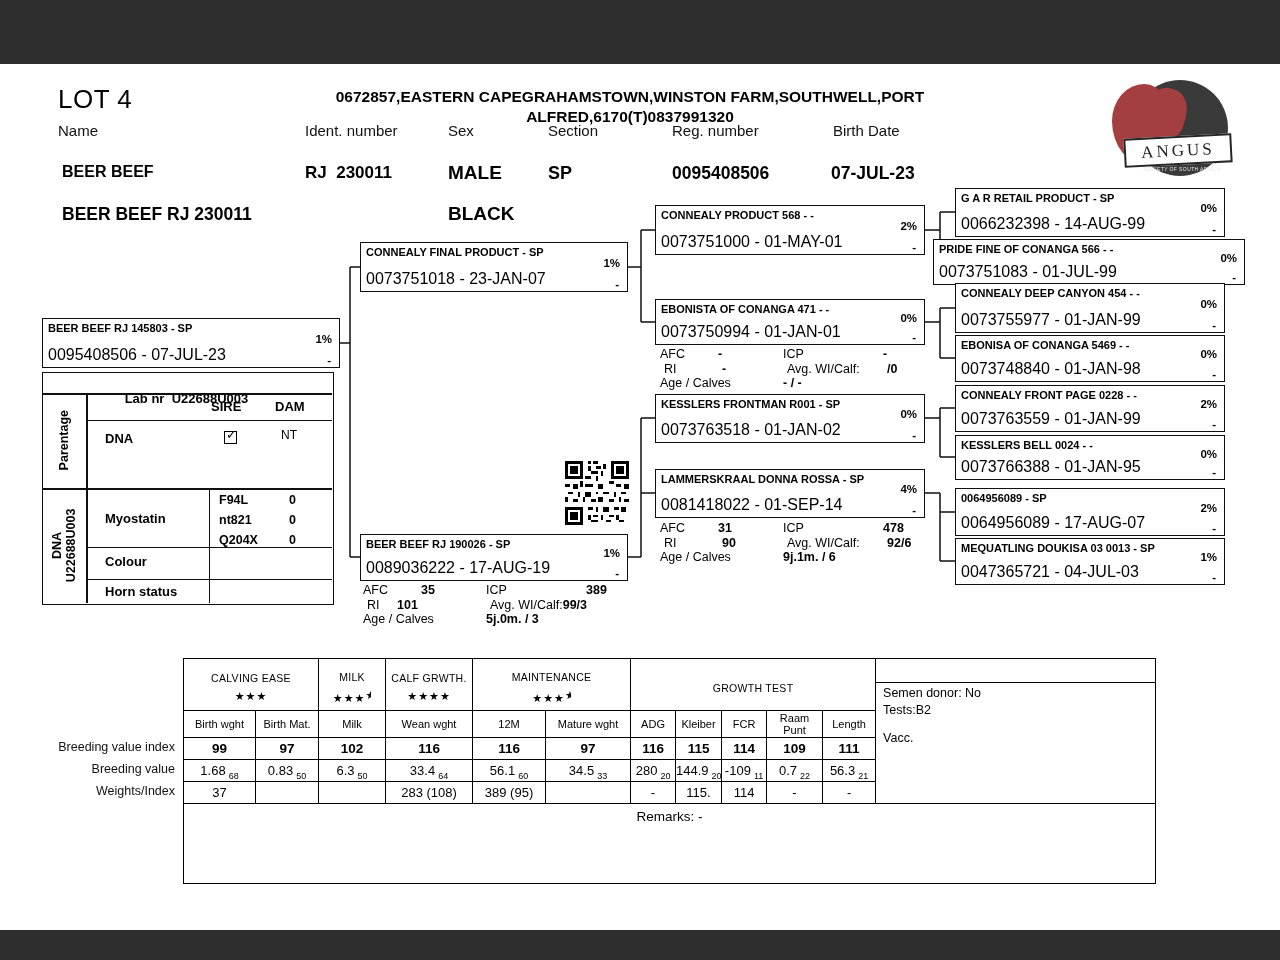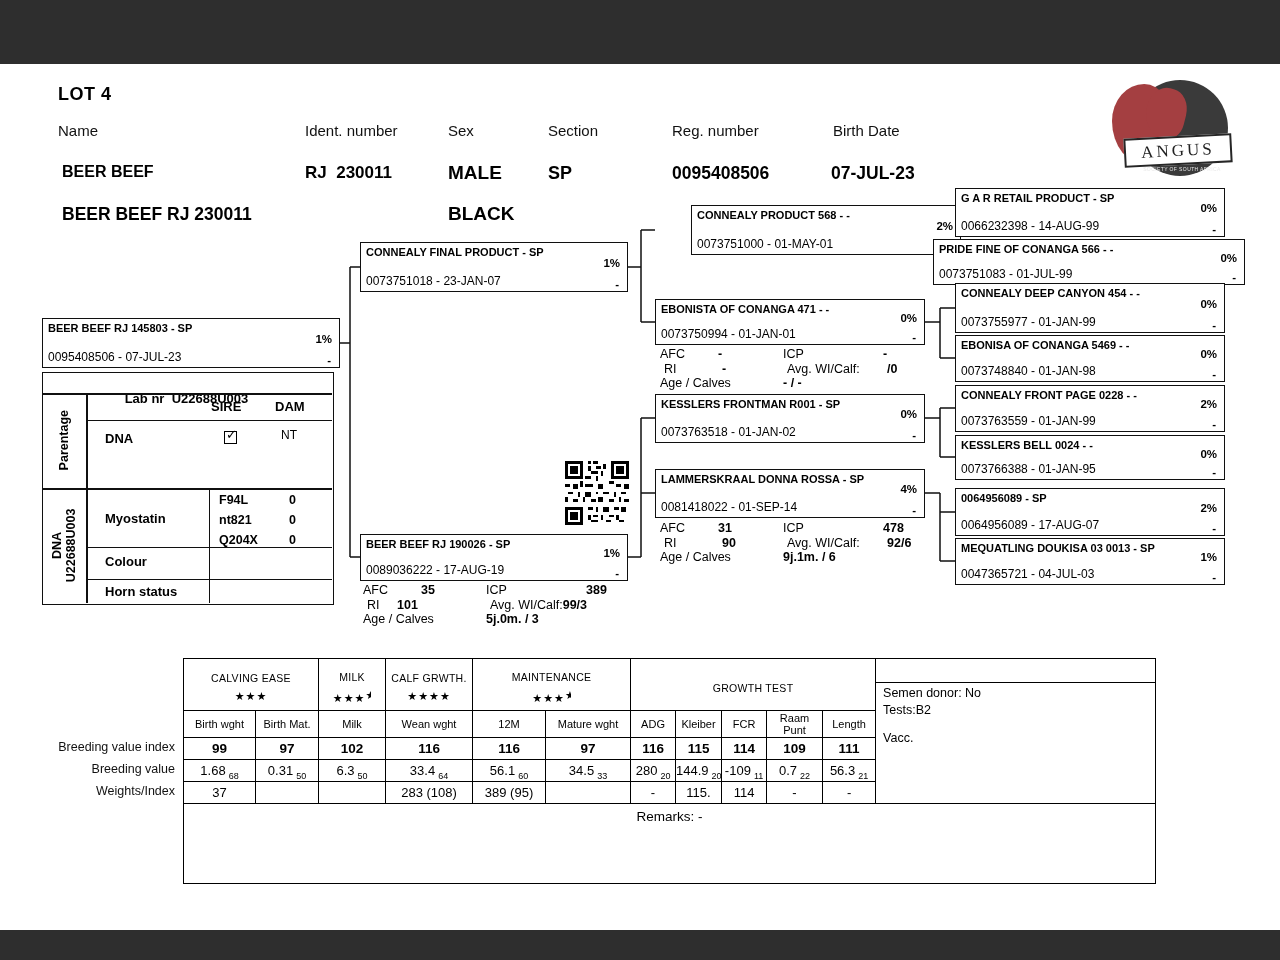--- a/index.html
+++ b/index.html
@@ -2,36 +2,36 @@
 <html><head>
 <meta charset="utf-8">
 <style>
   html,body{margin:0;padding:0;}
   body{background:#2e2e2e;font-family:"Liberation Sans","DejaVu Sans",sans-serif;color:#000;}
   .page{position:relative;width:1280px;height:960px;background:#2e2e2e;overflow:hidden;}
   .bar{position:absolute;left:0;width:1280px;background:#2e2e2e;}
   .paper{position:absolute;left:0;top:64px;width:1280px;height:866px;background:#ffffff;}
   .abs{position:absolute;}
   
-  .lot{font-size:18px;font-weight:bold;letter-spacing:.5px;}
+  .lot{font-size:26px;font-weight:normal;letter-spacing:.5px;}
   .breeder{font-size:15.5px;font-weight:bold;text-align:center;line-height:1.32;}
   .flabel{font-size:15px;color:#111;}
   .fval{font-weight:bold;white-space:pre;}
   
   .logo{position:absolute;left:1112px;top:78px;width:116px;height:102px;}
   .logo-circle{position:absolute;left:20px;top:2px;width:96px;height:96px;border-radius:50%;background:#3a3a3a;}
   .logo-red{position:absolute;left:0px;top:6px;width:62px;height:82px;background:#a43f41;border-radius:52% 48% 42% 58%/45% 52% 48% 55%;}
   .logo-red2{position:absolute;left:34px;top:10px;width:40px;height:50px;background:#a43f41;border-radius:50% 50% 40% 60%;transform:rotate(14deg);}
   .logo-banner{position:absolute;left:12px;top:58px;width:104px;height:25px;background:#ffffff;border:2px solid #262626;transform:rotate(-3deg);display:flex;align-items:center;justify-content:center;}
   .logo-banner span{font-family:"Liberation Serif","DejaVu Serif",serif;font-size:17px;letter-spacing:3px;color:#222;}
   .logo-sub{position:absolute;left:30px;top:88px;width:80px;text-align:center;font-size:5px;color:#e8e8e8;letter-spacing:.4px;}
   
   .pbox{position:absolute;background:#fff;border:1.5px solid #101010;box-sizing:border-box;}
   .pbox .nm{position:absolute;left:5px;top:3px;font-size:11px;font-weight:bold;white-space:nowrap;}
-  .pbox .idd{position:absolute;left:5px;bottom:3px;font-size:12px;white-space:nowrap;}
+  .pbox .idd{position:absolute;left:5px;bottom:3px;font-size:16px;white-space:nowrap;}
   .pbox .pct{position:absolute;right:7px;top:41%;transform:translateY(-50%);font-size:11.5px;font-weight:bold;}
   .pbox .dsh{position:absolute;right:8px;bottom:1px;font-size:11.5px;font-weight:bold;}
   .stats{position:absolute;font-size:12.5px;line-height:14.5px;}
   .srow{display:flex;white-space:pre;}
   .sl{}
   .w1{width:58px;display:inline-block;}
   .w2{width:65px;display:inline-block;font-weight:bold;}
   .w3{width:100px;display:inline-block;}
   .w12{width:123px;display:inline-block;}
   .sv{font-weight:bold;}
@@ -68,20 +68,21 @@
 </style>
 </head>
 <body>
 <div class="page">
 
   <div class="bar" style="top:0;height:64px;"></div>
   <div class="paper"></div>
   <div class="bar" style="top:930px;height:30px;"></div>
 
   <div class="abs lot" style="left:58px;top:84px;">LOT 4</div>
+  <div class="abs breeder" style="left:300px;top:87px;width:660px;">0672857,EASTERN CAPEGRAHAMSTOWN,WINSTON FARM,SOUTHWELL,PORT ALFRED,6170(T)0837991320</div>
 
   <div class="abs flabel" style="left:58px;top:122px;">Name</div>
   <div class="abs flabel" style="left:305px;top:122px;">Ident. number</div>
   <div class="abs flabel" style="left:448px;top:122px;">Sex</div>
   <div class="abs flabel" style="left:548px;top:122px;">Section</div>
   <div class="abs flabel" style="left:672px;top:122px;">Reg. number</div>
   <div class="abs flabel" style="left:833px;top:122px;">Birth Date</div>
 
   <div class="abs fval" style="left:62px;top:163px;font-size:16px;">BEER BEEF</div>
   <div class="abs fval" style="left:305px;top:163px;font-size:17px;">RJ  230011</div>
@@ -127,21 +128,21 @@
     <div class="idd">0073751018 - 23-JAN-07</div>
   </div>
 
   <div class="pbox" style="left:360px;top:534px;width:268px;height:47px;">
     <div class="nm">BEER BEEF RJ 190026 - SP</div>
     <div class="pct">1%</div>
     <div class="dsh">-</div>
     <div class="idd">0089036222 - 17-AUG-19</div>
   </div>
 
-  <div class="pbox" style="left:655px;top:205px;width:270px;height:50px;margin-left:36px;">
+  <div class="pbox" style="left:655px;top:205px;width:270px;height:50px;">
     <div class="nm">CONNEALY PRODUCT 568 - -</div>
     <div class="pct">2%</div>
     <div class="dsh">-</div>
     <div class="idd">0073751000 - 01-MAY-01</div>
   </div>
   <div class="pbox" style="left:655px;top:299px;width:270px;height:46px;">
     <div class="nm">EBONISTA OF CONANGA 471 - -</div>
     <div class="pct">0%</div>
     <div class="dsh">-</div>
     <div class="idd">0073750994 - 01-JAN-01</div>
@@ -411,21 +412,21 @@
         <td class="idx">116</td>
         <td class="idx">97</td>
         <td class="idx">116</td>
         <td class="idx">115</td>
         <td class="idx">114</td>
         <td class="idx">109</td>
         <td class="idx">111</td>
       </tr>
       <tr style="height:22px;">
         <td class="valc"><span>1.68</span><span class="sub">68</span></td>
-        <td class="valc"><span>0.31</span><span class="sub">50</span></td>
+        <td class="valc"><span>0.83</span><span class="sub">50</span></td>
         <td class="valc"><span>6.3</span><span class="sub">50</span></td>
         <td class="valc"><span>33.4</span><span class="sub">64</span></td>
         <td class="valc"><span>56.1</span><span class="sub">60</span></td>
         <td class="valc"><span>34.5</span><span class="sub">33</span></td>
         <td class="valc"><span>280</span><span class="sub">20</span></td>
         <td class="valc"><span>144.9</span><span class="sub">20</span></td>
         <td class="valc"><span>-109</span><span class="sub">11</span></td>
         <td class="valc"><span>0.7</span><span class="sub">22</span></td>
         <td class="valc"><span>56.3</span><span class="sub">21</span></td>
       </tr>

